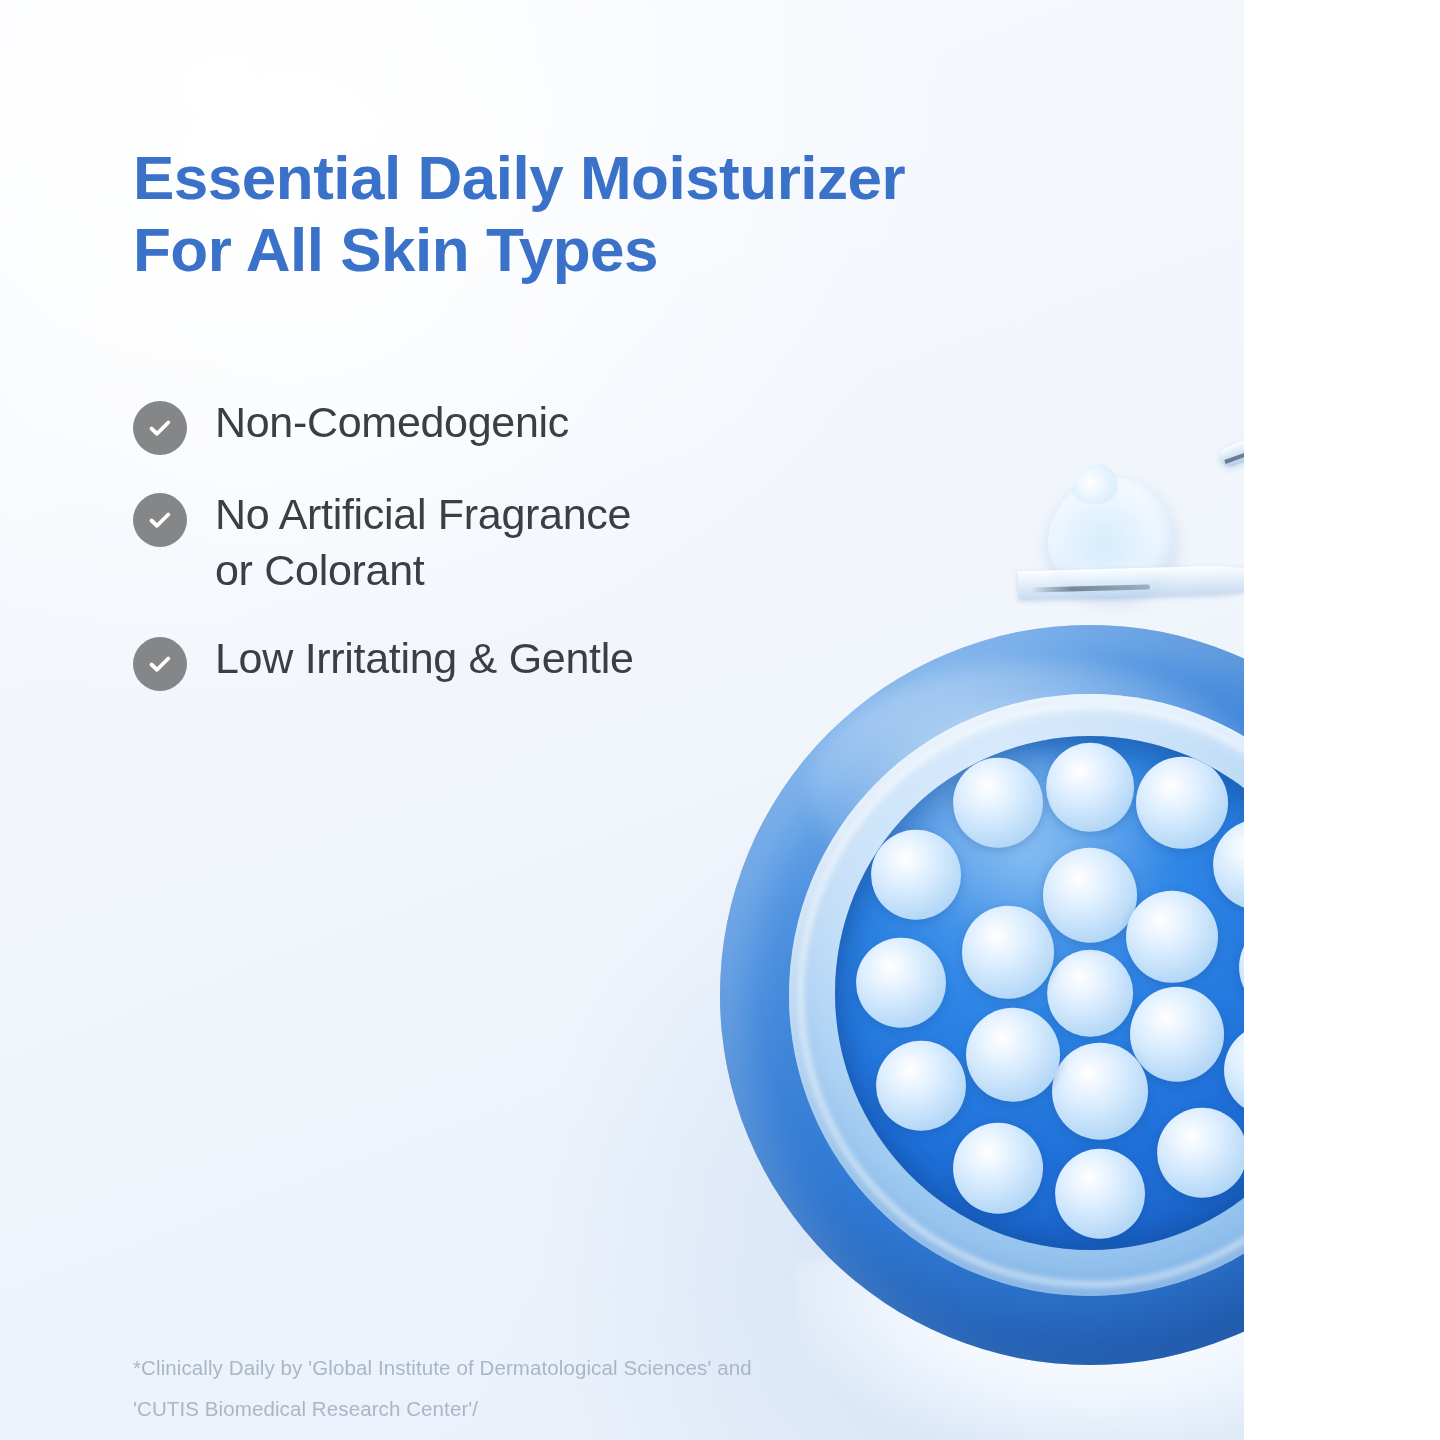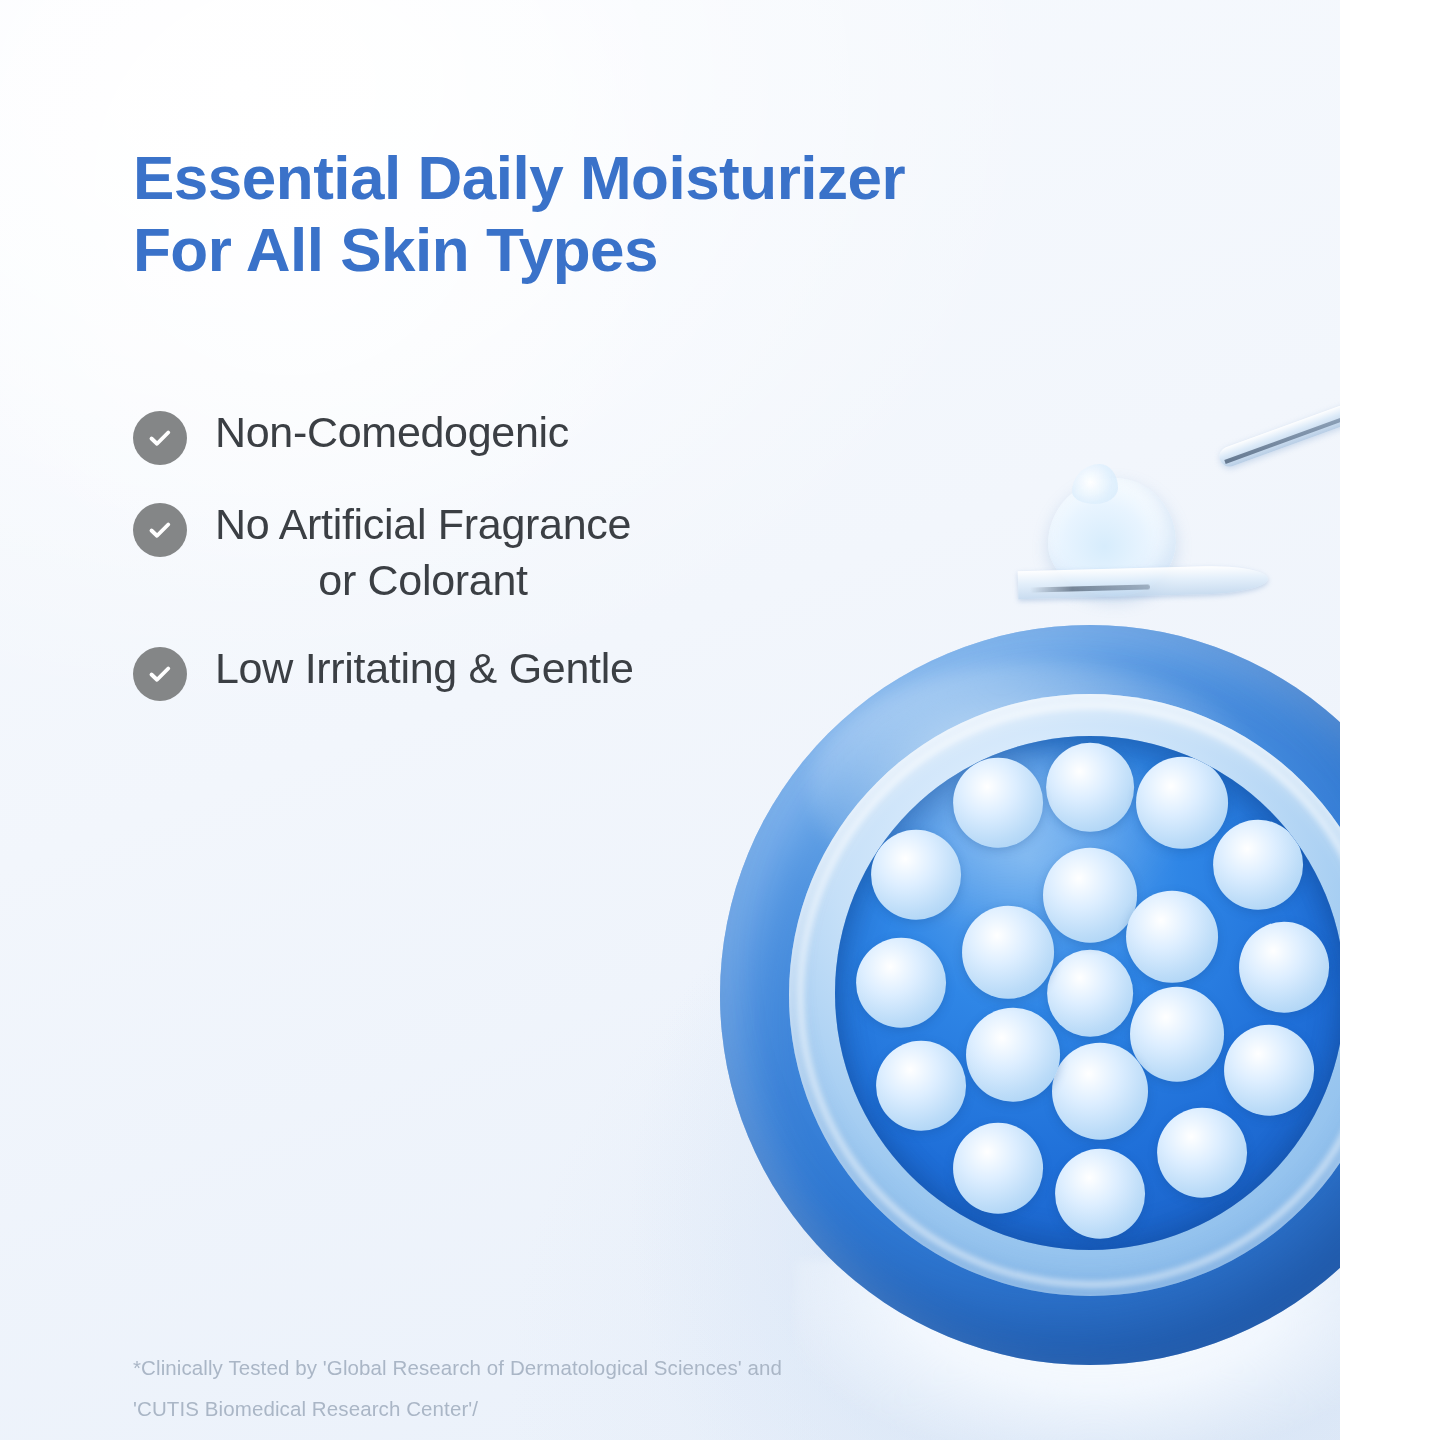--- a/index.html
+++ b/index.html
@@ -5,21 +5,21 @@
   * { margin:0; padding:0; box-sizing:border-box; }
 
   html, body {
     width:1440px; height:1440px;
     overflow:hidden;
     font-family:"Liberation Sans", sans-serif;
   }
 
   #stage {
     position:relative;
-    width:1340px; height:1440px;
+    width:1244px; height:1440px;
     overflow:hidden;
     background:
       radial-gradient(110% 80% at 18% 6%,  #ffffff 0%, rgba(255,255,255,0) 55%),
       radial-gradient(90% 70% at 92% 96%, #dfe9f7 0%, rgba(223,233,247,0) 60%),
       linear-gradient(160deg, #f7fafe 0%, #f2f6fc 45%, #e9f0fa 100%);
   }
 
   
   .glow { position:absolute; border-radius:50%; pointer-events:none; }
   .glow-tl { left:-160px; top:-200px; width:900px; height:760px;
@@ -30,21 +30,21 @@
   
   .headline {
     position:absolute; left:133px; top:142px;
     color:#3a72c9;
     font-size:62px; font-weight:bold;
     line-height:1.16;
     letter-spacing:-0.5px;
     white-space:pre-line;
   }
 
-  .features { position:absolute; left:133px; top:405px; width:720px;text-align:center; }
+  .features { position:absolute; left:133px; top:395px; width:720px; }
 
   .feature-row { display:flex; align-items:flex-start; margin-bottom:32px; }
 
   .check-badge {
     flex:0 0 auto;
     width:54px; height:54px; border-radius:50%;
     background:#848687;
     display:flex; align-items:center; justify-content:center;
     margin-top:6px;
   }
@@ -285,18 +285,18 @@
         <span class="check-badge" style="background: rgb(132, 134, 135);">
           <svg width="30" height="30" viewBox="0 0 24 24" fill="none" aria-hidden="true">
             <path d="M5.2 12.4 L9.6 16.6 L18.6 7.6" stroke="#ffffff" stroke-width="3.1" stroke-linecap="round" stroke-linejoin="round"></path>
           </svg>
         </span>
         <span class="feature-label" style="color: rgb(59, 63, 68); white-space: pre-line;">Low Irritating &amp; Gentle</span>
       </div>
     </div>
 
   <div class="footnote" style="color: rgb(170, 182, 198);">
-    <div>*Clinically Tested by 'Global Research of Dermatological Sciences' and</div>
+    <div>*Clinically Daily by 'Global Institute of Dermatological Sciences' and</div>
     <div>'CUTIS Biomedical Research Center'/</div>
     <div>Results may vary depending on individual skin types.</div>
   </div>
 
 </div>
 
 </body></html>

